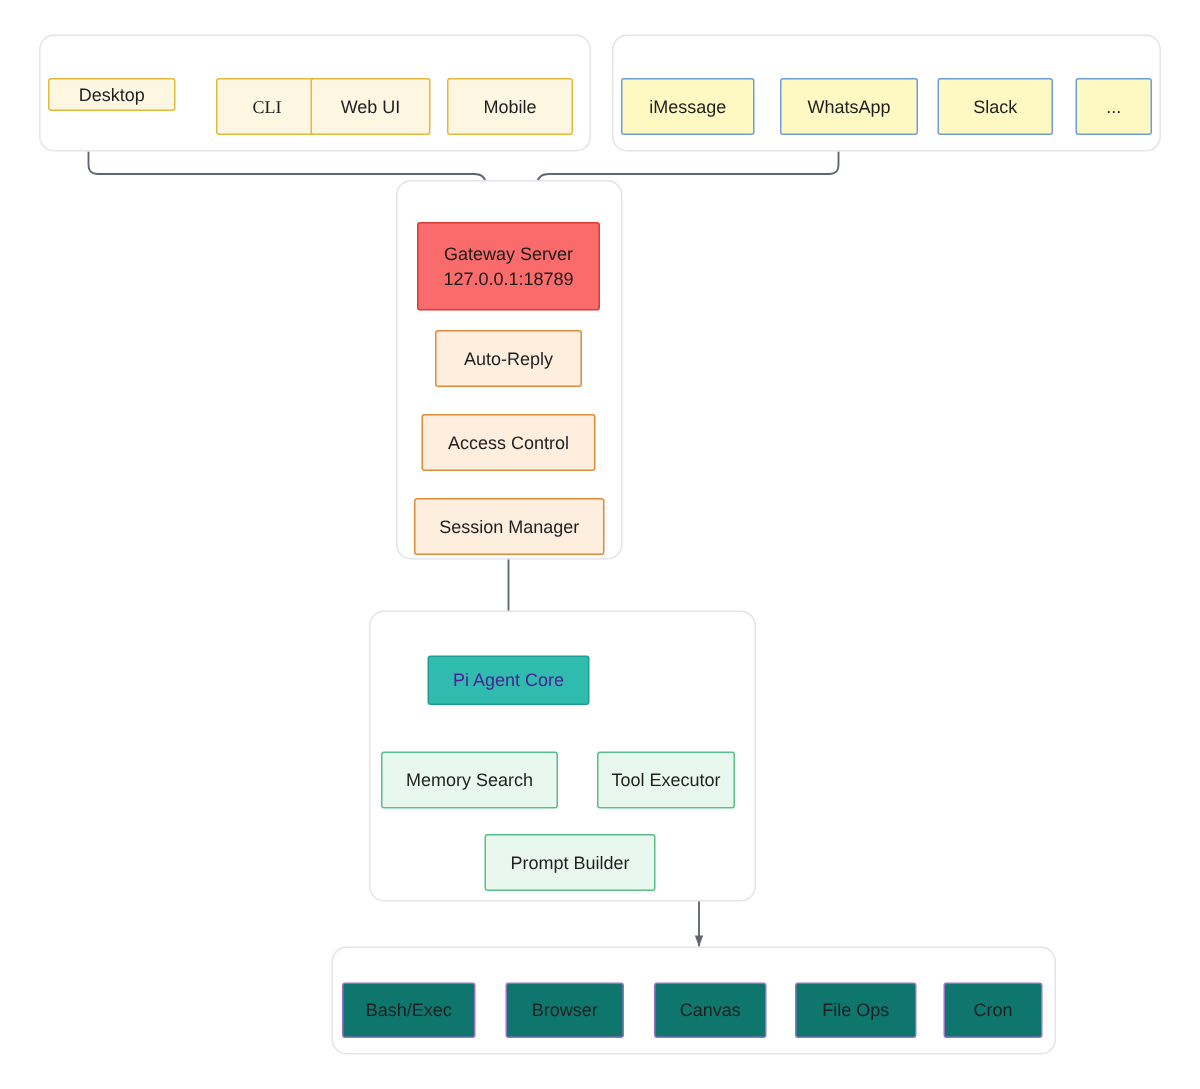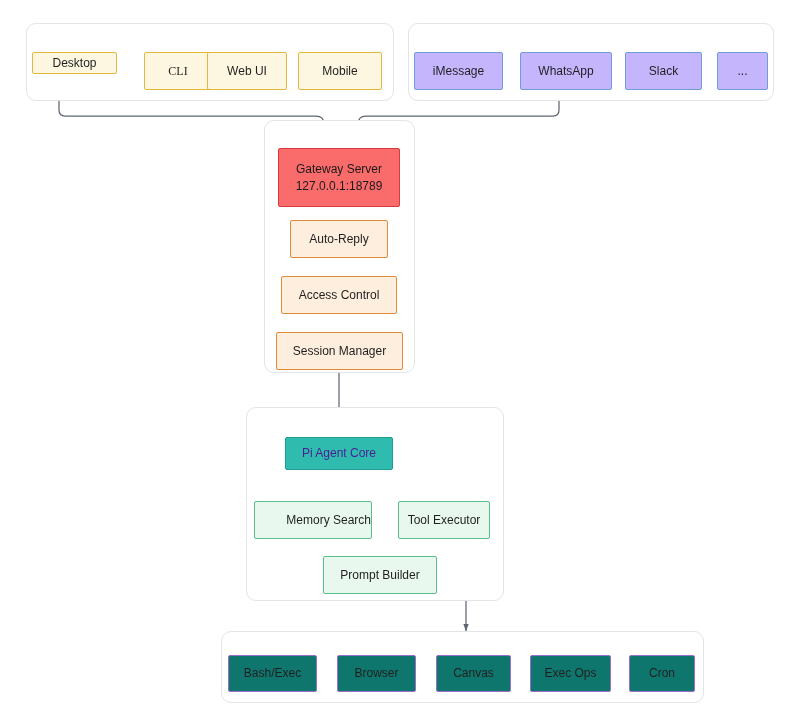--- a/index.html
+++ b/index.html
@@ -57,21 +57,21 @@
     font-size: 12px;
     color: #1f1f1f;
     line-height: 1.35;
     text-align: center;
     z-index: 3;
   }
   .node .l2 { display: block; }
 
   
   .n-cream   { background: #fdf6e1; border: 1.4px solid #e3b93c; }
-  .n-blue    { background: #c4b5fd; border: 1.4px solid #6f9ed6; }
+  .n-blue    { background: #fef9c3; border: 1.4px solid #6f9ed6; }
   .n-red     { background: #fa6b6b; border: 1.4px solid #d93a3a; color: #1a1a1a; }
   .n-peach   { background: #fdeedd; border: 1.4px solid #e08a3c; }
   .n-teal    { background: #2fbcae; border: 1.4px solid #1d9e92; color: #4c1d95; }
   .n-mint    { background: #e9f8ef; border: 1.4px solid #59bf8a; }
   .n-lav     { background: #0f766e; border: 1.4px solid #9b6fc9; }
 </style>
 </head>
 <body>
 
 <div id="canvas">
@@ -154,21 +154,21 @@
   </div>
   <div class="node n-peach" style="left:276px; top:332px; width:127px; height:38px;">
     <span>Session Manager</span>
   </div>
 
   <div class="group" style="left:246px; top:407px; width:258px; height:194px;"></div>
   <div class="group-title" style="left:246px; top:413px; width:258px;">Agent Runtime</div>
   <div class="node n-teal" style="left:285px; top:437px; width:108px; height:33px;">
     <span>Pi Agent Core</span>
   </div>
-  <div class="node n-mint" style="left:254px; top:501px; width:118px; height:38px;align-items:flex-end;">
+  <div class="node n-mint" style="left:254px; top:501px; width:118px; height:38px;">
     <span>Memory Search</span>
   </div>
   <div class="node n-mint" style="left:398px; top:501px; width:92px; height:38px;">
     <span>Tool Executor</span>
   </div>
   <div class="node n-mint" style="left:323px; top:556px; width:114px; height:38px;">
     <span>Prompt Builder</span>
   </div>
 
   <div class="group" style="left:221px; top:631px; width:483px; height:72px;"></div>
@@ -176,19 +176,19 @@
   <div class="node n-lav" style="left:228px; top:655px; width:89px; height:37px;">
     <span>Bash/Exec</span>
   </div>
   <div class="node n-lav" style="left:337px; top:655px; width:79px; height:37px;">
     <span>Browser</span>
   </div>
   <div class="node n-lav" style="left:436px; top:655px; width:75px; height:37px;">
     <span>Canvas</span>
   </div>
   <div class="node n-lav" style="left:530px; top:655px; width:81px; height:37px;">
-    <span>Exec Ops</span>
+    <span>File Ops</span>
   </div>
   <div class="node n-lav" style="left:629px; top:655px; width:66px; height:37px;">
     <span>Cron</span>
   </div>
 
 </div>
 
 </body></html>

